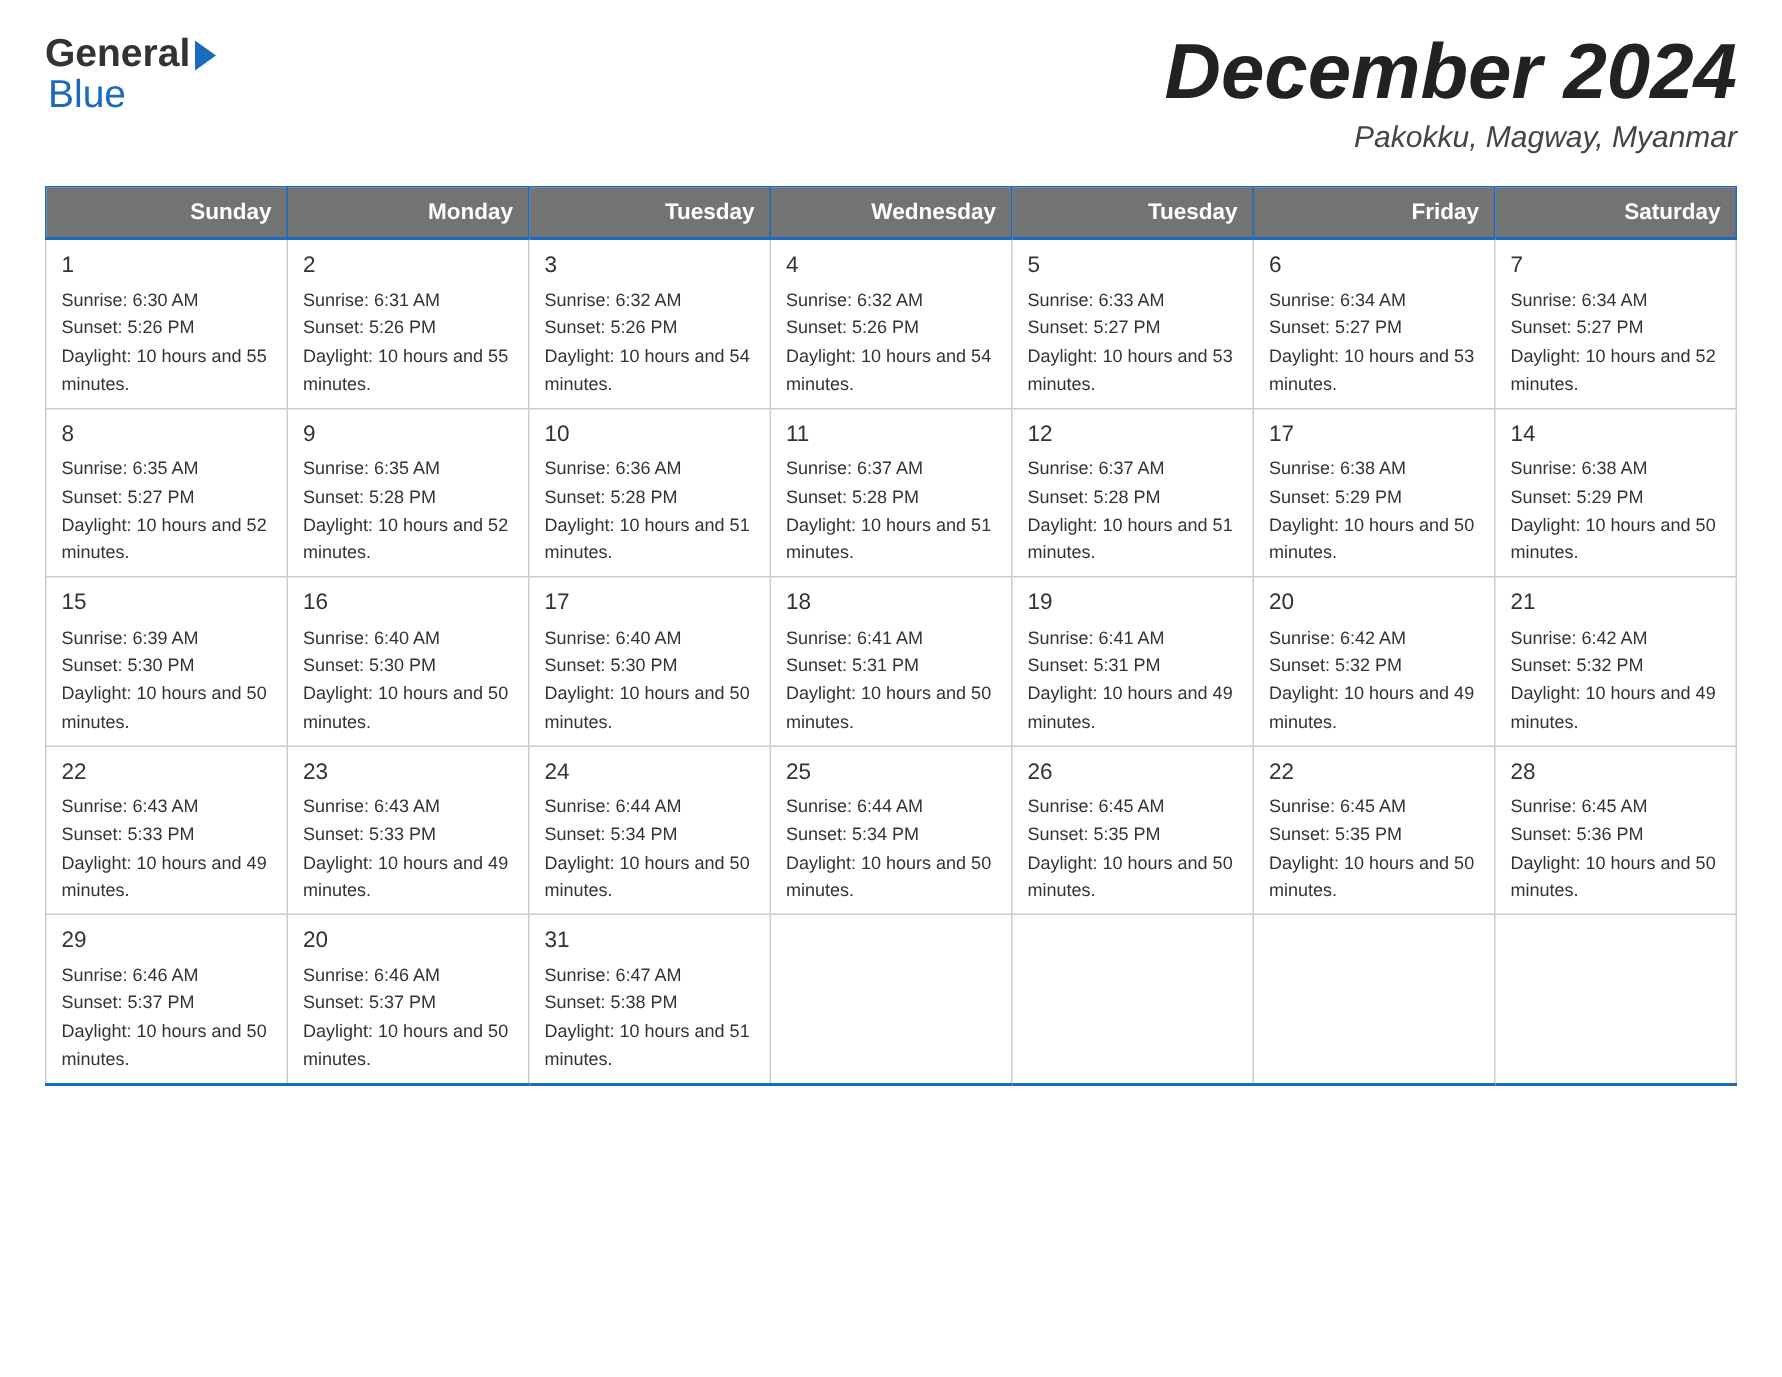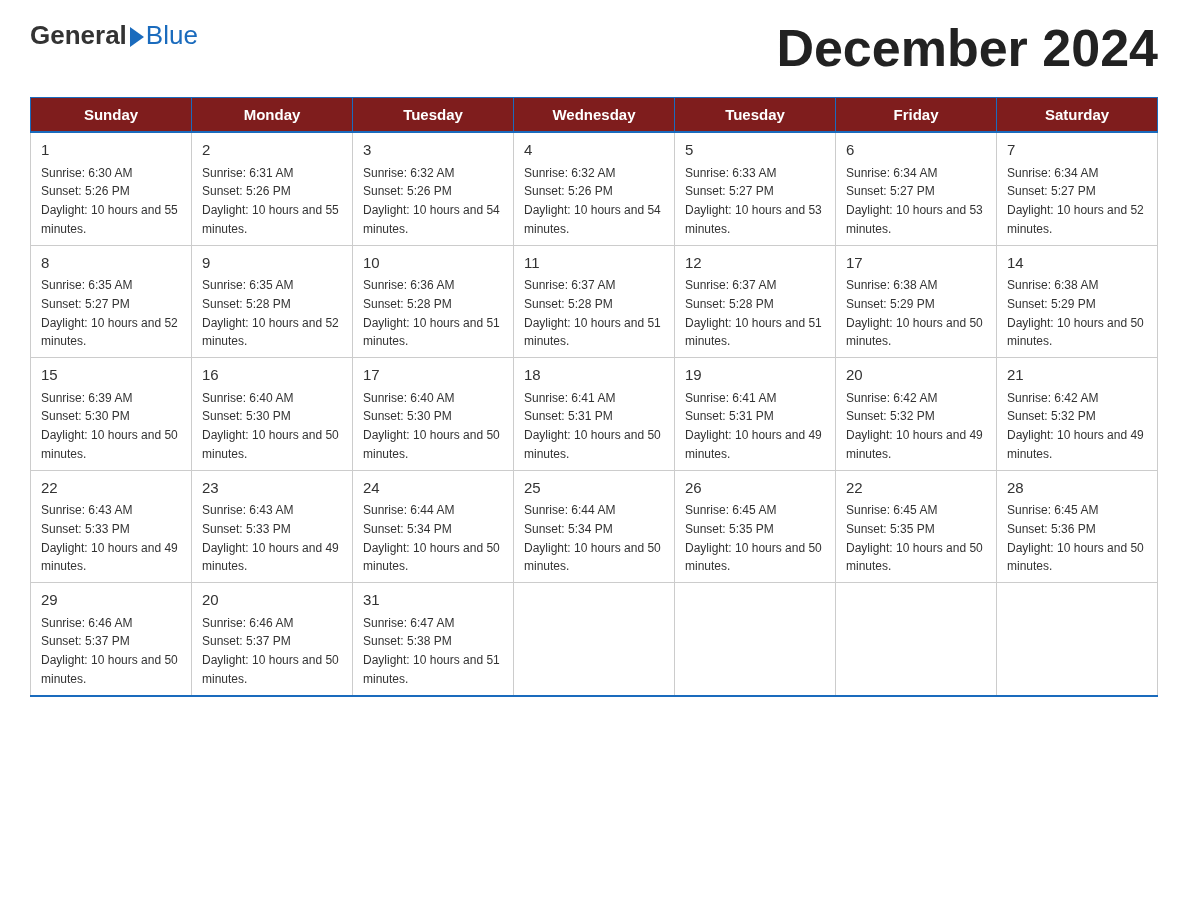--- a/index.html
+++ b/index.html
@@ -10,21 +10,22 @@
       color: #333;
     }
     .header {
       display: flex;
       justify-content: space-between;
       align-items: flex-start;
       margin-bottom: 20px;
     }
     .logo {
       display: flex;
-      align-items: flex-end;
+      flex-direction: column;
+      align-items: flex-start;
     }
     .logo-top {
       display: flex;
       align-items: center;
     }
     .logo-general {
       font-size: 26px;
       font-weight: bold;
       color: #333;
     }
@@ -39,44 +40,45 @@
     }
     .logo-blue {
       font-size: 26px;
       font-weight: normal;
       color: #1a6bbd;
       margin-top: -4px;
       margin-left: 2px;
     }
     .title-block {
       text-align: right;
+      font-style: italic;
     }
     .month-title {
       font-size: 52px;
       font-weight: bold;
       color: #222;
       line-height: 1.1;
     }
     .location {
       font-size: 20px;
       color: #444;
       margin-top: 4px;
     }
     table {
       width: 100%;
       border-collapse: collapse;
       table-layout: fixed;
     }
     th {
-      background-color: #7f1d1d;
+      background-color: #737373;
       color: #fff;
       font-size: 15px;
       font-weight: bold;
       padding: 8px 10px;
-      text-align: center;
+      text-align: right;
       border: 1px solid #1a6bbd;
     }
     td {
       vertical-align: top;
       padding: 6px 10px;
       border: 1px solid #ccc;
       font-size: 12.5px;
       line-height: 1.5;
       min-height: 90px;
       height: 110px;
@@ -112,20 +114,21 @@
 <div class="header">
   <div class="logo">
     <div class="logo-top">
       <span class="logo-general">General</span>
       <div class="logo-arrow"></div>
     </div>
     <span class="logo-blue">Blue</span>
   </div>
   <div class="title-block">
     <div class="month-title">December 2024</div>
+    <div class="location">Pakokku, Magway, Myanmar</div>
   </div>
 </div>
 
 <table>
   <thead>
     <tr>
     <th>Sunday</th>
         <th>Monday</th>
         <th>Tuesday</th>
         <th>Wednesday</th>

